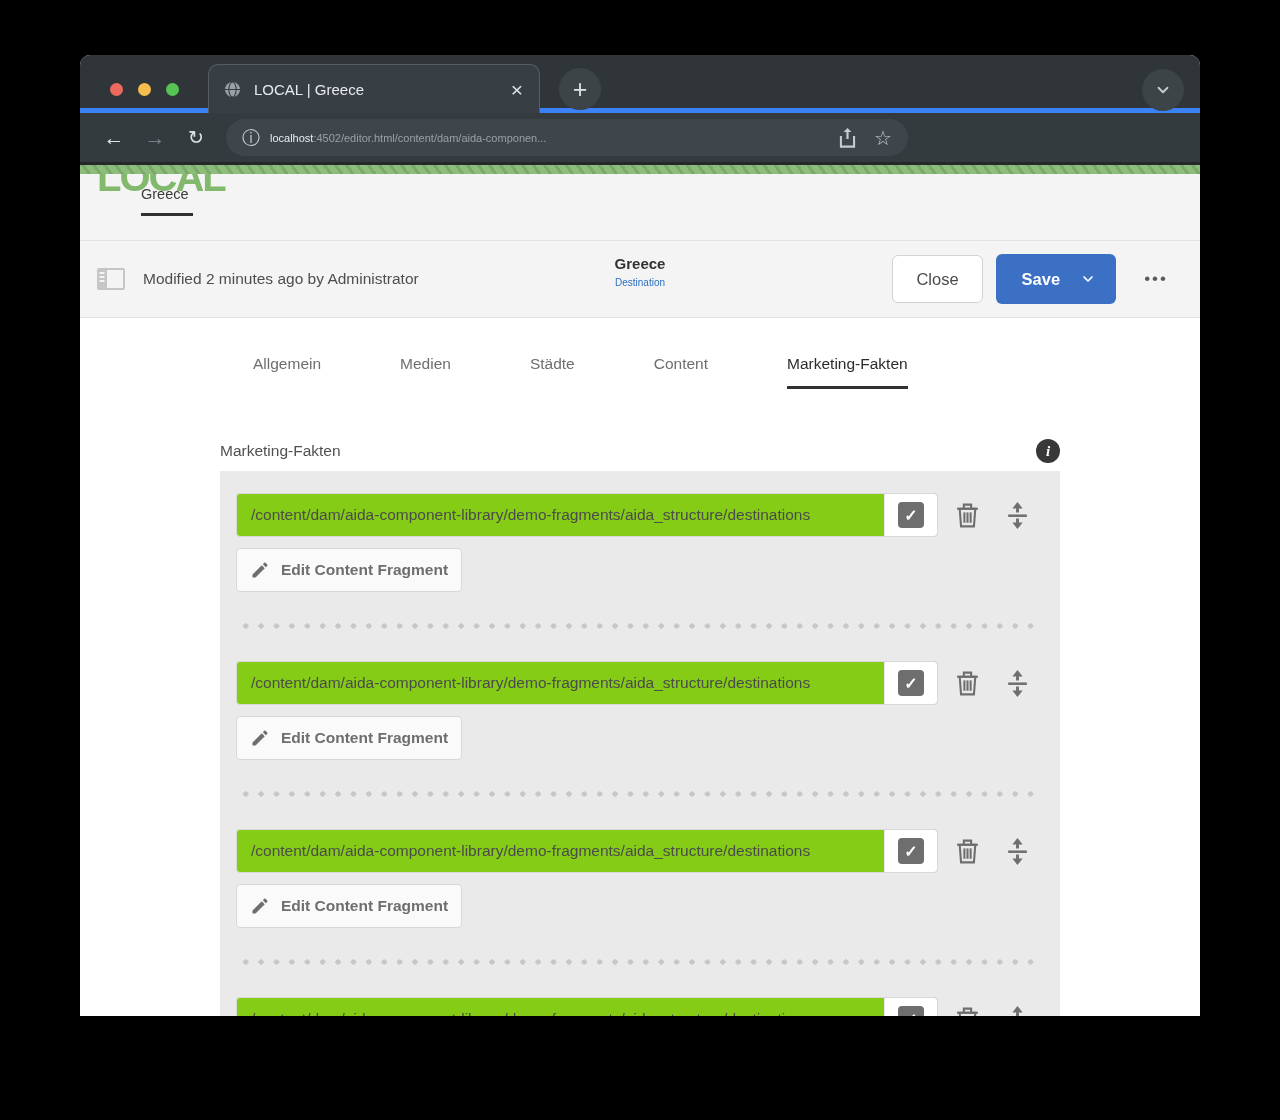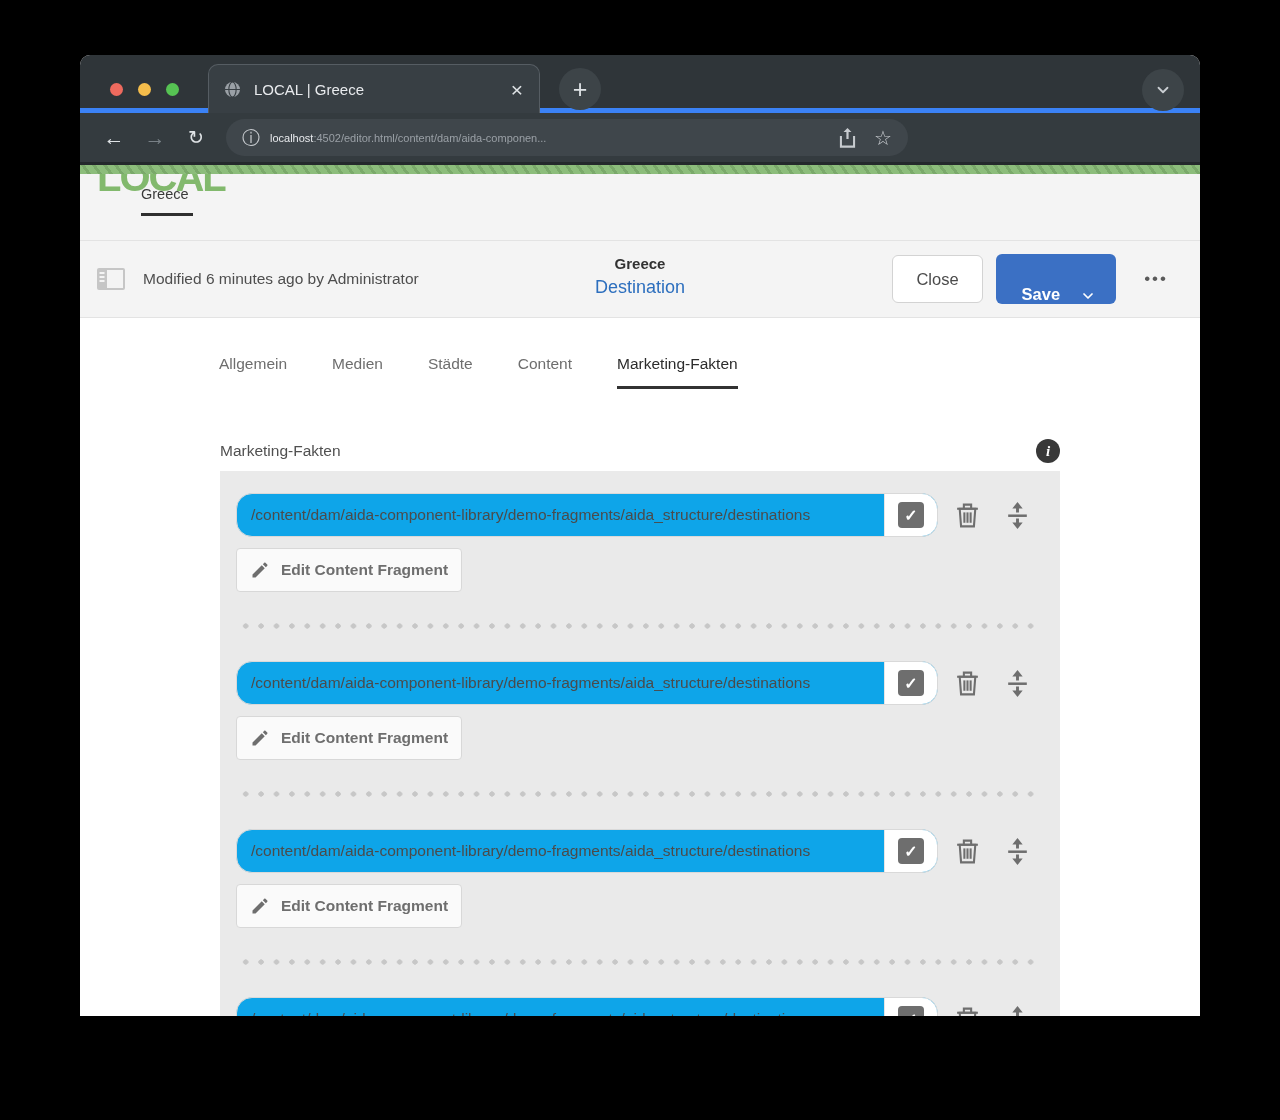--- a/index.html
+++ b/index.html
@@ -46,46 +46,46 @@
           color:#82b96d; line-height:1; z-index:1;padding-left:16px; }
   .greece-label { position:absolute; left:61px; top:12px; font-size:14.5px; color:#3a3a3a; }
   .greece-underline { position:absolute; left:61px; top:39px; width:52px; height:3px; background:#2f2f2f; }
 
   .action-bar { position:relative; height:78px; background:#f4f4f4; border-top:1px solid #e3e3e3;
                 border-bottom:1px solid #e3e3e3; display:flex; align-items:center; padding:0 32px 0 16px; }
   .panel-toggle { width:30px; height:24px; margin-right:17px; flex:none; }
   .modified { font-size:15.5px; color:#4e4e4e; }
   .center-title { position:absolute; left:50%; transform:translateX(-50%); text-align:center; top:14px; }
   .ct-title { font-size:15px; font-weight:bold; color:#323232; }
-  .ct-sub { font-size:18px; color:#2d6fbe; margin-top:5px; }
+  .ct-sub { font-size:10px; color:#2d6fbe; margin-top:5px; }
   .actions { margin-left:auto; display:flex; align-items:center; }
   .btn-close { height:48px; padding:0 23px; background:#fff; border:1px solid #d3d3d3; border-radius:6px;
                font-size:16.5px; color:#4b4b4b; display:flex; align-items:center; }
   .btn-save { height:50px; margin-left:13px; background:#3b70c4; border:none; border-radius:6px;
-              color:#fff; display:flex; align-items:flex-end; font-weight:bold; font-size:16.5px; }
+              color:#fff; display:flex; align-items:center; font-weight:bold; font-size:16.5px; }
   .save-label { padding:0 20px 0 26px; }
   .save-caret { padding-right:20px; display:flex; align-items:center; }
   .btn-more { margin-left:28px; font-size:17px; color:#5a5a5a; letter-spacing:2px; }
 
   
   .tabs-row { display:flex; gap:45px; padding:37px 0 0 139px; background:#fff; }
-  .ptab { font-size:15.5px; color:#6e6e6e; padding-bottom:13px; }
+  .ptab { font-size:15.5px; color:#6e6e6e; padding-bottom:13px;margin-left:34px; }
   .ptab.active { color:#2c2c2c; border-bottom:3px solid #323232; }
 
   
   .section-head { width:840px; margin:50px 0 8px 140px; display:flex; justify-content:space-between; align-items:center; }
   .section-label { font-size:15.5px; color:#505050; }
   .info-badge { width:24px; height:24px; border-radius:50%; background:#383838; color:#fff;
                 display:flex; align-items:center; justify-content:center;
                 font-size:15px; font-weight:bold; font-family:"Liberation Serif", serif; font-style:italic; }
 
   .panel { margin-left:140px; width:840px; height:549px; background:#eaeaea; padding:22px 16px 0 16px; overflow:hidden; }
 
   .field-row { display:flex; align-items:center; }
-  .input-group { width:702px; height:44px; background:#0ea5e9; border:1px solid #d9d9d9; border-radius:16px;
+  .input-group { width:702px; height:44px; background:#84cc16; border:1px solid #d9d9d9; border-radius:4px;
                  display:flex; overflow:hidden; }
   .path-input { flex:1; min-width:0; border:none; outline:none; padding:0 14px; font-size:15.5px; color:#4b4b4b;
                 font-family:"Liberation Sans", sans-serif; background:transparent; }
   .checkbox-cell { width:53px; flex:none; border-left:1px solid #e6e6e6; display:flex; align-items:center; justify-content:center; background:#fff; }
   .checkbox { width:26px; height:26px; background:#6e6e6e; border-radius:4px; color:#fff;
               display:flex; align-items:center; justify-content:center; font-size:16px; font-weight:bold; }
   .icon-btn { background:none; border:none; display:flex; align-items:center; }
   .trash-btn { margin-left:17px; } .move-btn { margin-left:25px; }
   .edit-btn { margin-top:11px; height:44px; display:inline-flex; align-items:center; gap:11px; padding:0 13px;
               background:#fafafa; border:1px solid #d8d8d8; border-radius:4px;
@@ -152,21 +152,21 @@
   </div>
 
   <div class="action-bar">
     <svg class="panel-toggle" viewBox="0 0 30 24">
       <rect x="1" y="1" width="28" height="22" rx="2" fill="#c6c6c6"></rect>
       <rect x="11" y="3" width="16" height="18" fill="#f4f4f4"></rect>
       <rect x="3.5" y="5" width="5" height="2" fill="#f4f4f4"></rect>
       <rect x="3.5" y="9" width="5" height="2" fill="#f4f4f4"></rect>
       <rect x="3.5" y="13" width="5" height="2" fill="#f4f4f4"></rect>
     </svg>
-    <span class="modified">Modified 6 minutes ago by Administrator</span>
+    <span class="modified">Modified 2 minutes ago by Administrator</span>
     <div class="center-title">
       <div class="ct-title">Greece</div>
       <div class="ct-sub">Destination</div>
     </div>
     <div class="actions">
       <button class="btn-close">Close</button>
       <button class="btn-save">
         <span class="save-label">Save</span>
         <span class="save-caret">
           <svg width="16" height="16" viewBox="0 0 24 24">

